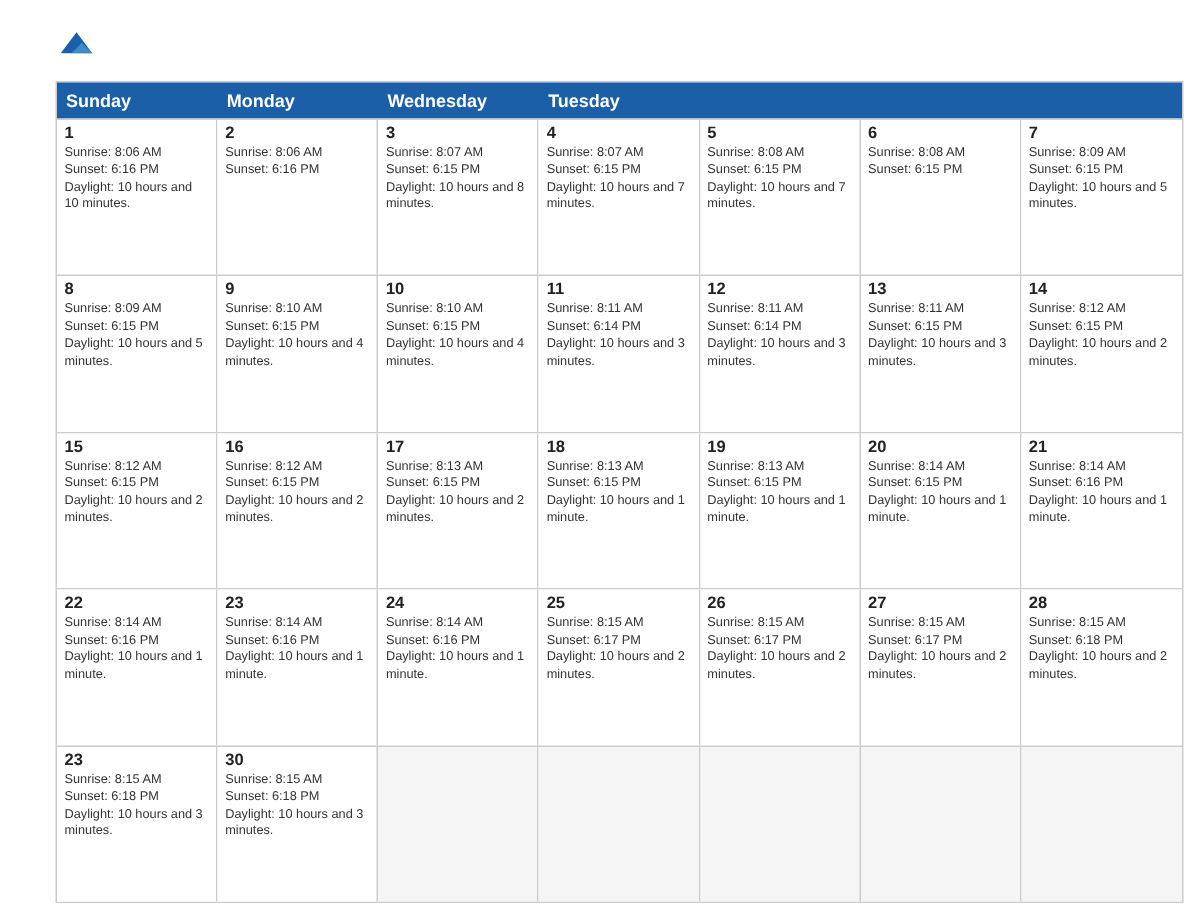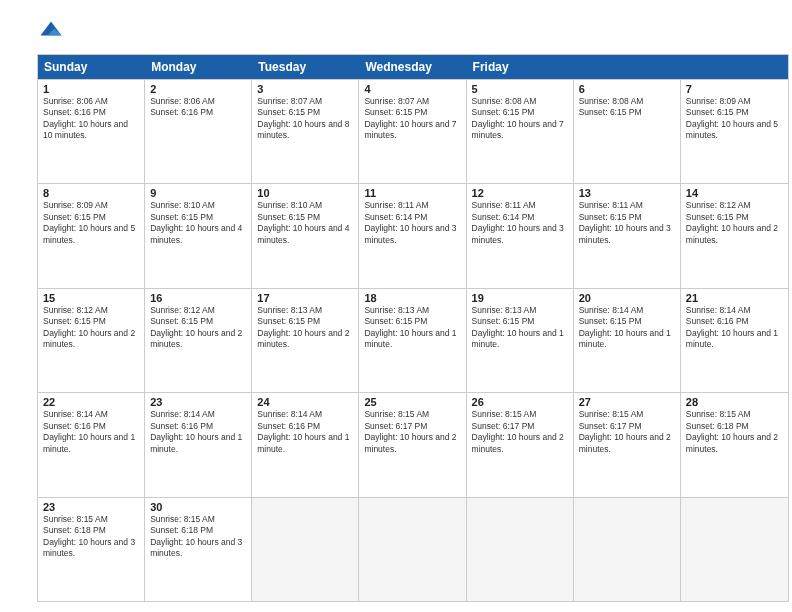--- a/index.html
+++ b/index.html
@@ -125,23 +125,22 @@
     <div class="title-block">
       <div class="main-title"></div>
       <div class="subtitle"></div>
     </div>
   </div>
 
   <div class="calendar">
     <div class="cal-header">
     <div class="cal-header-cell">Sunday</div>
         <div class="cal-header-cell">Monday</div>
+        <div class="cal-header-cell">Wednesday</div>
         <div class="cal-header-cell">Tuesday</div>
-        <div class="cal-header-cell">Wednesday</div>
-        <div class="cal-header-cell">Friday</div>
       </div>
     <div class="cal-body">
     <div class="cal-row">
           <div class="cal-cell">
         <span class="day-num">1</span>
         <div class="info">
           <span>Sunrise: 8:06 AM</span><br>
           <span>Sunset: 6:16 PM</span><br>
           <span>Daylight: 10 hours and 10 minutes.</span>
         </div>

